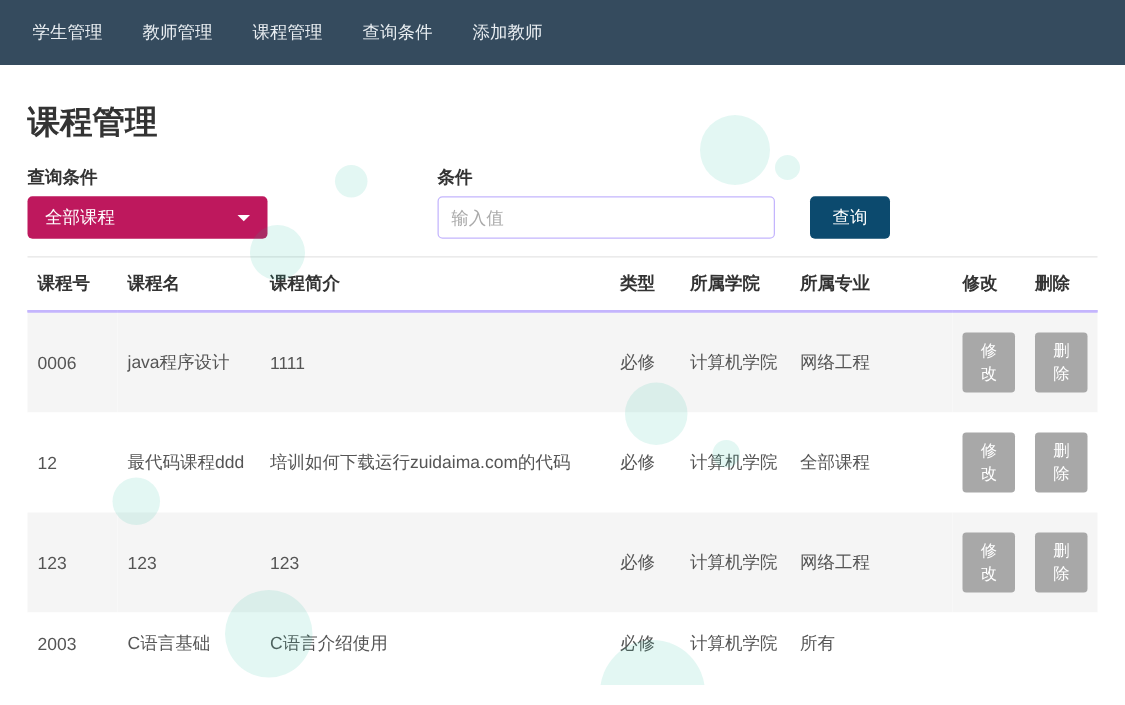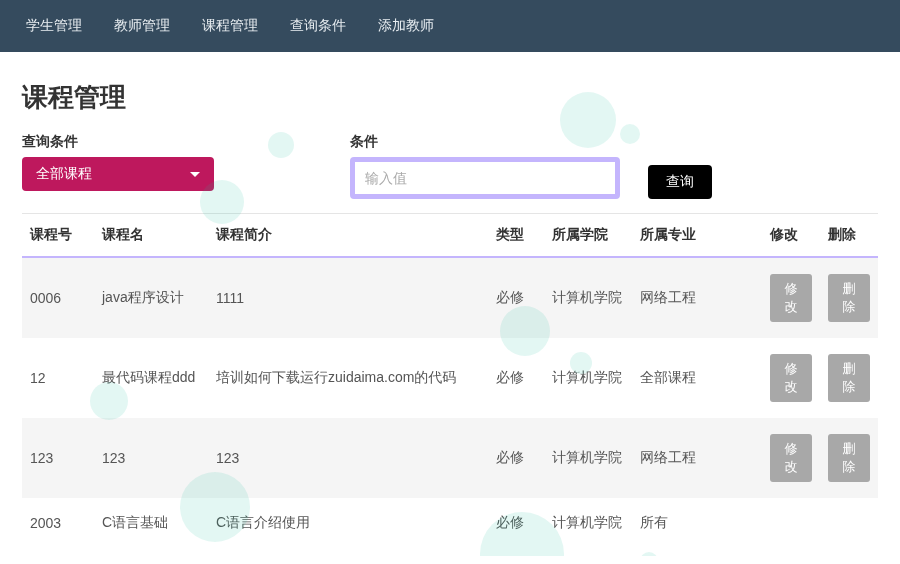--- a/index.html
+++ b/index.html
@@ -6,23 +6,23 @@
     body { font-family: "Microsoft YaHei", Arial, sans-serif; font-size: 14px; color: #333; background: #fff; width: 900px; position: relative; }
     .navbar { background: #354b5e; height: 52px; display: flex; align-items: center; padding-left: 10px; }
     .nav-item { color: #e8edf1; padding: 0 16px; height: 44px; display: flex; align-items: center; cursor: pointer; font-size: 14px; }
     .content { padding: 28px 22px 8px 22px; position: relative; }
     .page-title { font-size: 26px; font-weight: bold; color: #333; margin-bottom: 18px; }
     .filter-row { display: flex; gap: 0; margin-bottom: 14px; }
     .filter-block { display: flex; flex-direction: column; }
     .filter-label { font-size: 14px; font-weight: bold; color: #333; margin-bottom: 6px; }
     .dropdown { background: #be185d; color: #fff; border: none; border-radius: 4px; padding: 8px 14px; width: 192px; display: flex; justify-content: space-between; align-items: center; cursor: pointer; font-size: 14px; }
     .chevron-down { width: 0; height: 0; border-left: 5px solid transparent; border-right: 5px solid transparent; border-top: 5px solid #fff; }
-    .input-field { border: 5px solid #c4b5fd; border-radius: 4px; padding: 8px 10px; width: 270px; font-size: 14px; color: #666; }
+    .input-field { border: 1px solid #c4b5fd; border-radius: 4px; padding: 8px 10px; width: 270px; font-size: 14px; color: #666; }
     .input-field::placeholder { color: #aaa; }
-    .btn-search { background: #000000; color: #fff; border: none; border-radius: 4px; padding: 8px 18px; font-size: 14px; cursor: pointer; margin-top: 12px; }
+    .btn-search { background: #0c4a6e; color: #fff; border: none; border-radius: 4px; padding: 8px 18px; font-size: 14px; cursor: pointer; margin-top: 12px; }
     .filter-block.b1 { width: 328px; }
     .filter-block.b2 { width: 298px; }
     .filter-block.b3 { justify-content: flex-end; }
     .h-divider { border-top: 1px solid #e5e5e5; margin-bottom: 0; }
     table { width: 100%; border-collapse: collapse; }
     th { text-align: left; padding: 12px 8px; font-weight: bold; color: #333; border-bottom: 2px solid #c4b5fd; font-size: 14px; }
     td { padding: 16px 8px; font-size: 14px; color: #555; }
     tbody tr:nth-child(odd) { background: #f5f5f5; }
     tbody tr:nth-child(even) { background: #fff; }
     .btn-gray { background: #a8a8a8; color: #fff; border: none; border-radius: 3px; padding: 6px 12px; font-size: 13px; cursor: pointer; }

